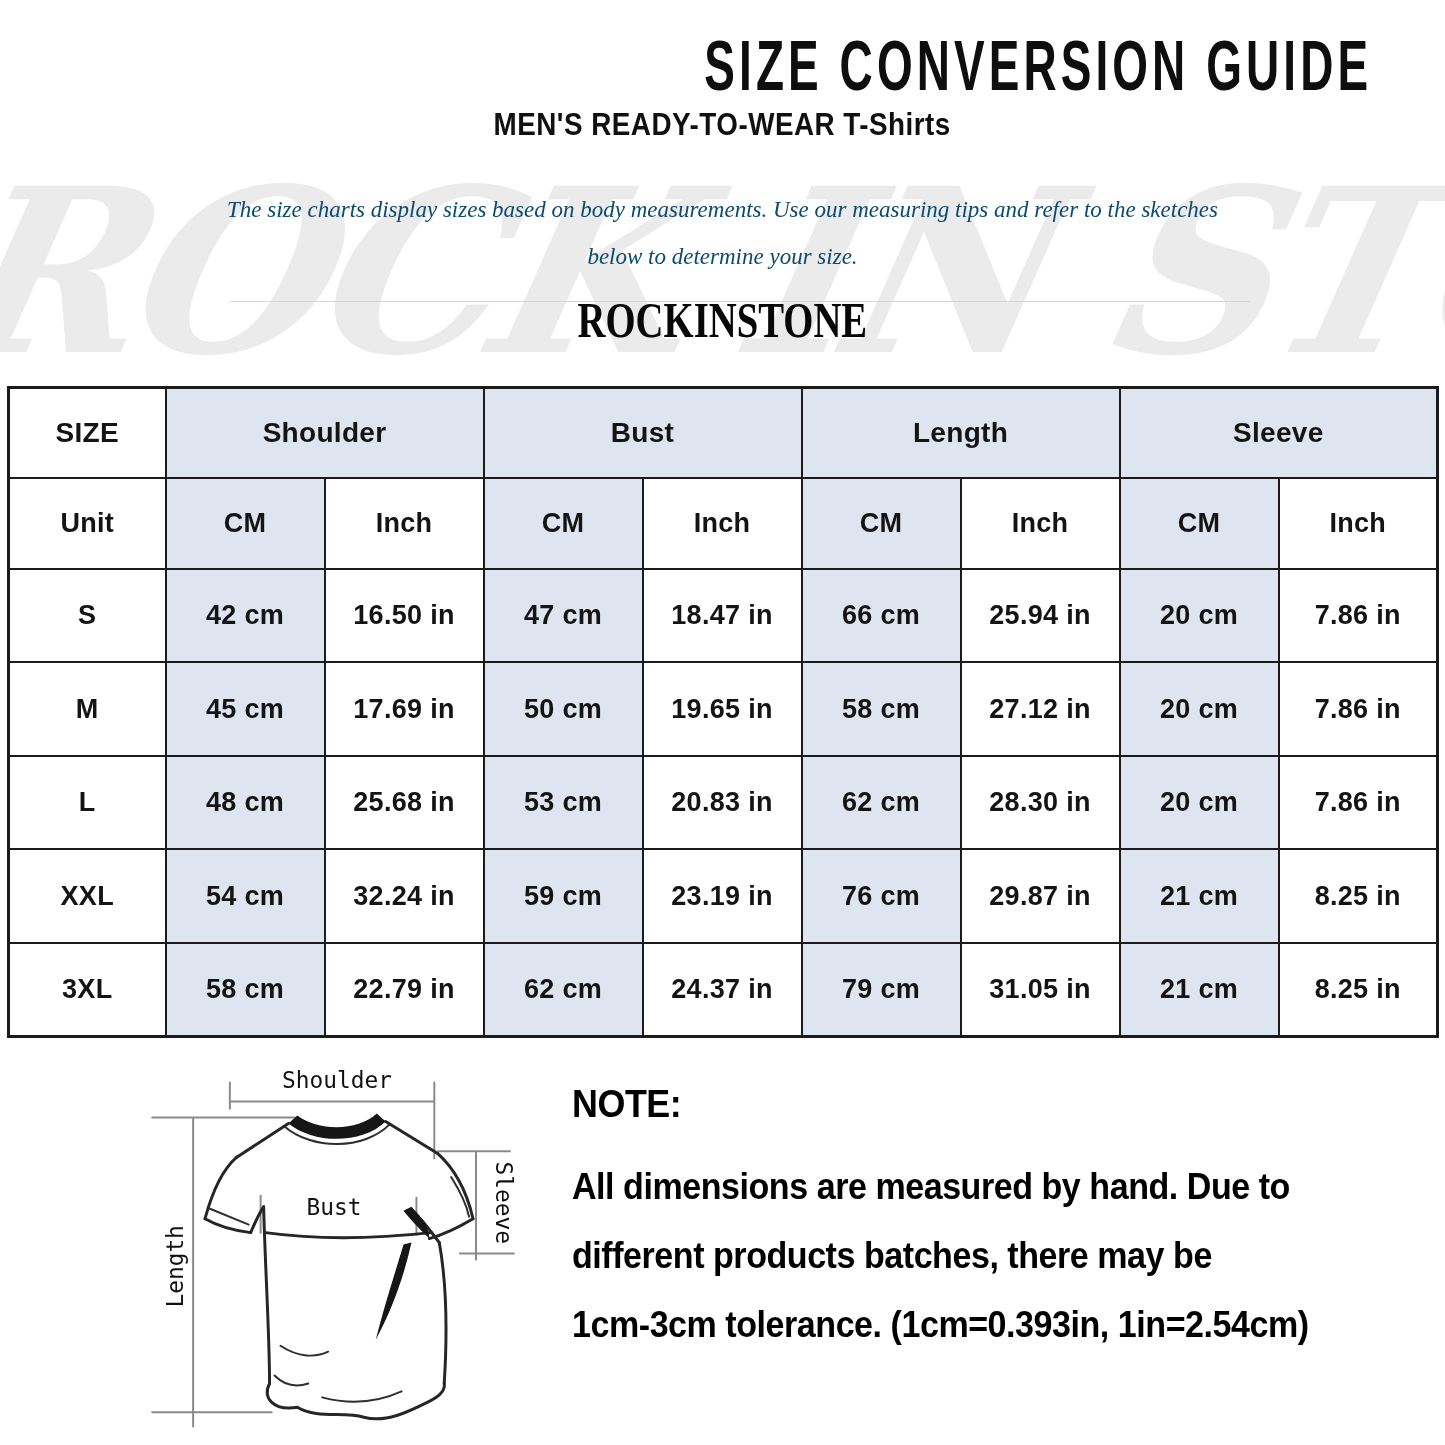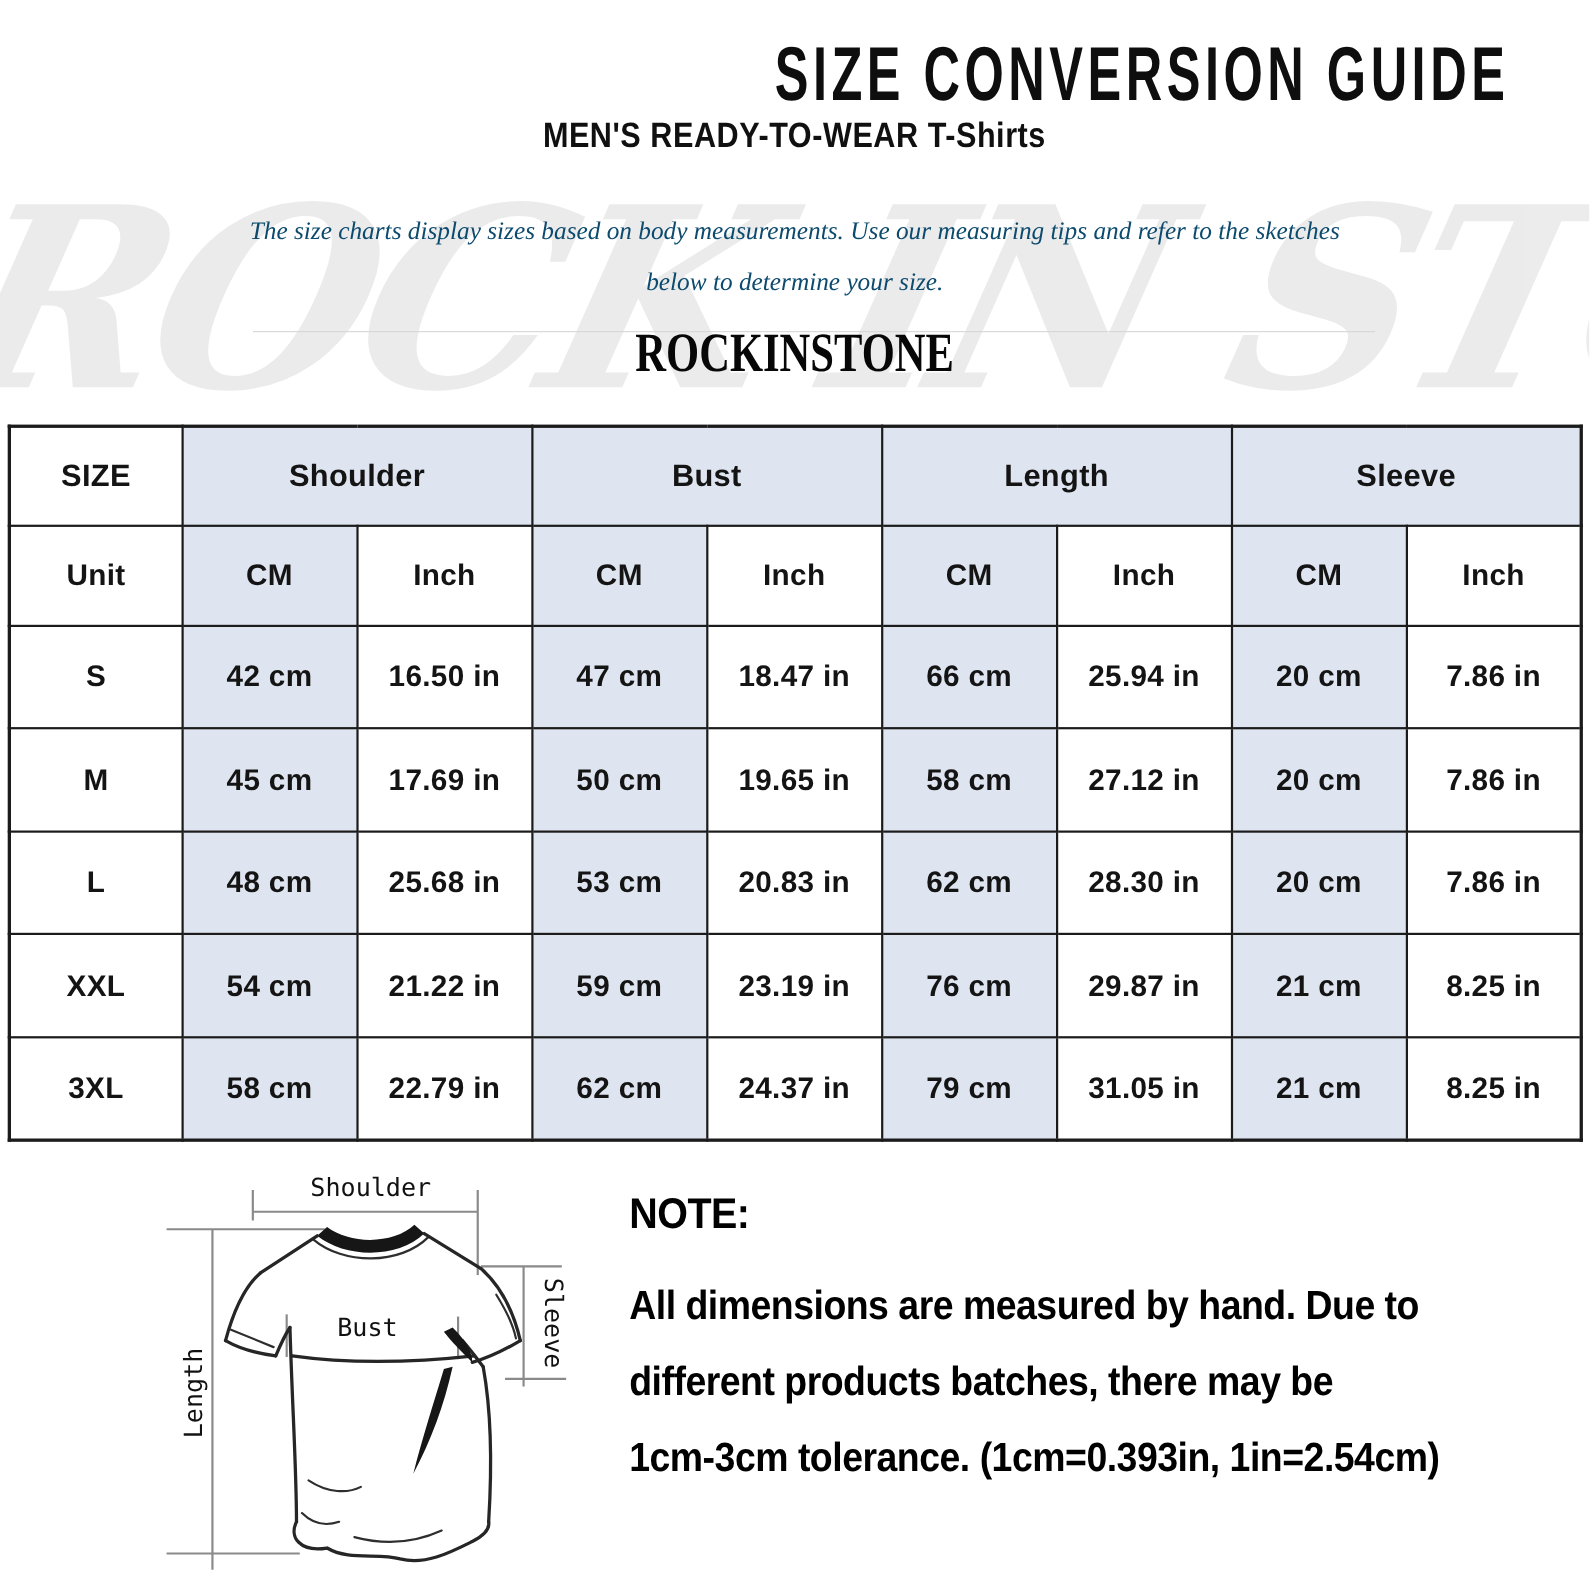--- a/index.html
+++ b/index.html
@@ -166,21 +166,21 @@
         <td class="fill">53 cm</td>
         <td>20.83 in</td>
         <td class="fill">62 cm</td>
         <td>28.30 in</td>
         <td class="fill">20 cm</td>
         <td>7.86 in</td>
       </tr>
       <tr class="r-data">
         <td>XXL</td>
         <td class="fill">54 cm</td>
-        <td>21.22 in</td>
+        <td>32.24 in</td>
         <td class="fill">59 cm</td>
         <td>23.19 in</td>
         <td class="fill">76 cm</td>
         <td>29.87 in</td>
         <td class="fill">21 cm</td>
         <td>8.25 in</td>
       </tr>
       <tr class="r-data">
         <td>3XL</td>
         <td class="fill">58 cm</td>

